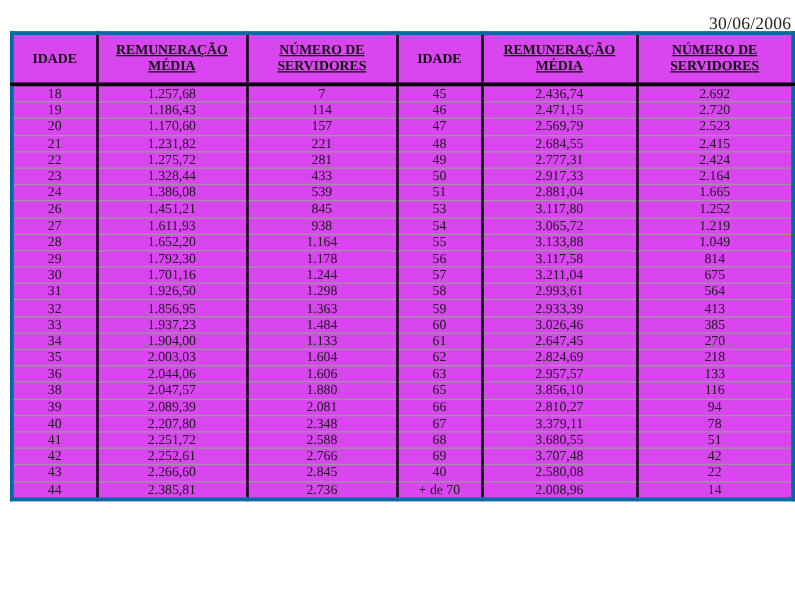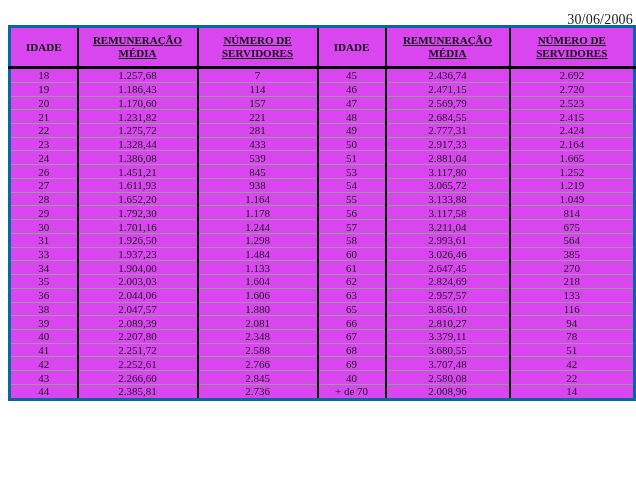--- a/index.html
+++ b/index.html
@@ -203,20 +203,28 @@
       </tr>
       <tr>
         <td>31</td>
         <td>1.926,50</td>
         <td>1.298</td>
         <td>58</td>
         <td>2.993,61</td>
         <td>564</td>
       </tr>
       <tr>
+        <td>32</td>
+        <td>1.856,95</td>
+        <td>1.363</td>
+        <td>59</td>
+        <td>2.933,39</td>
+        <td>413</td>
+      </tr>
+      <tr>
         <td>33</td>
         <td>1.937,23</td>
         <td>1.484</td>
         <td>60</td>
         <td>3.026,46</td>
         <td>385</td>
       </tr>
       <tr>
         <td>34</td>
         <td>1.904,00</td>

